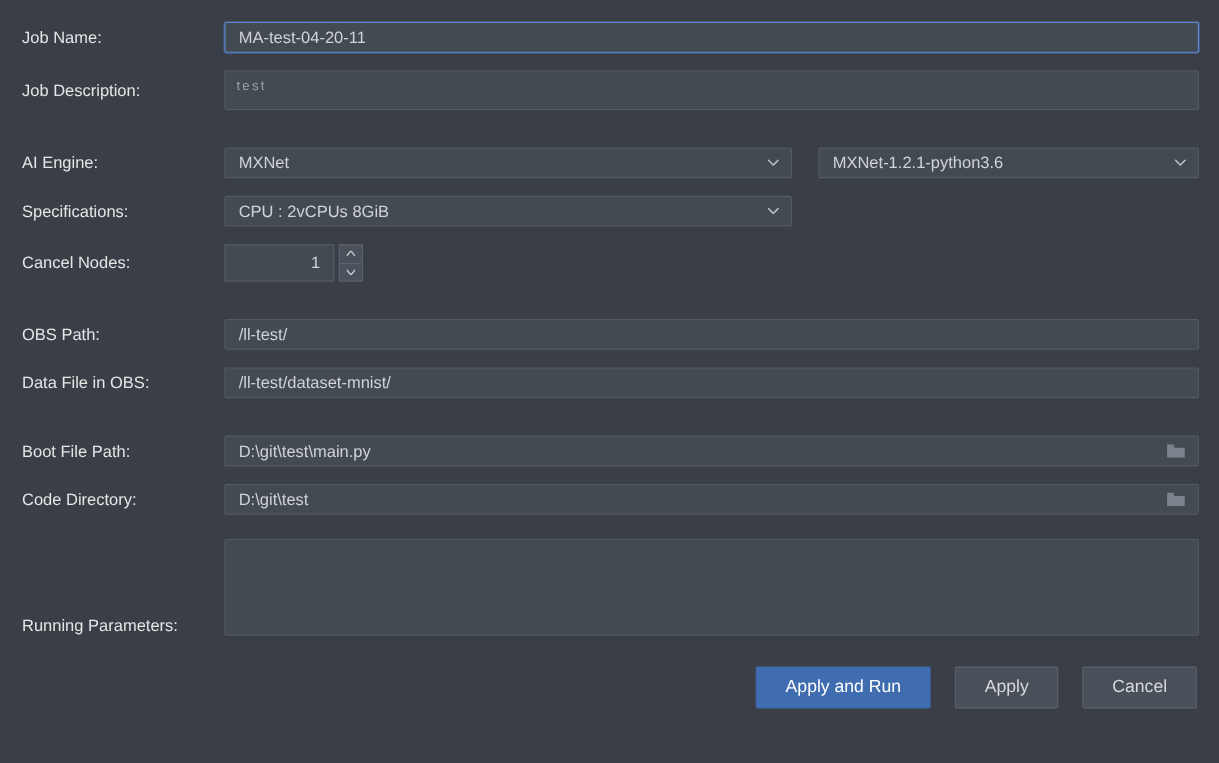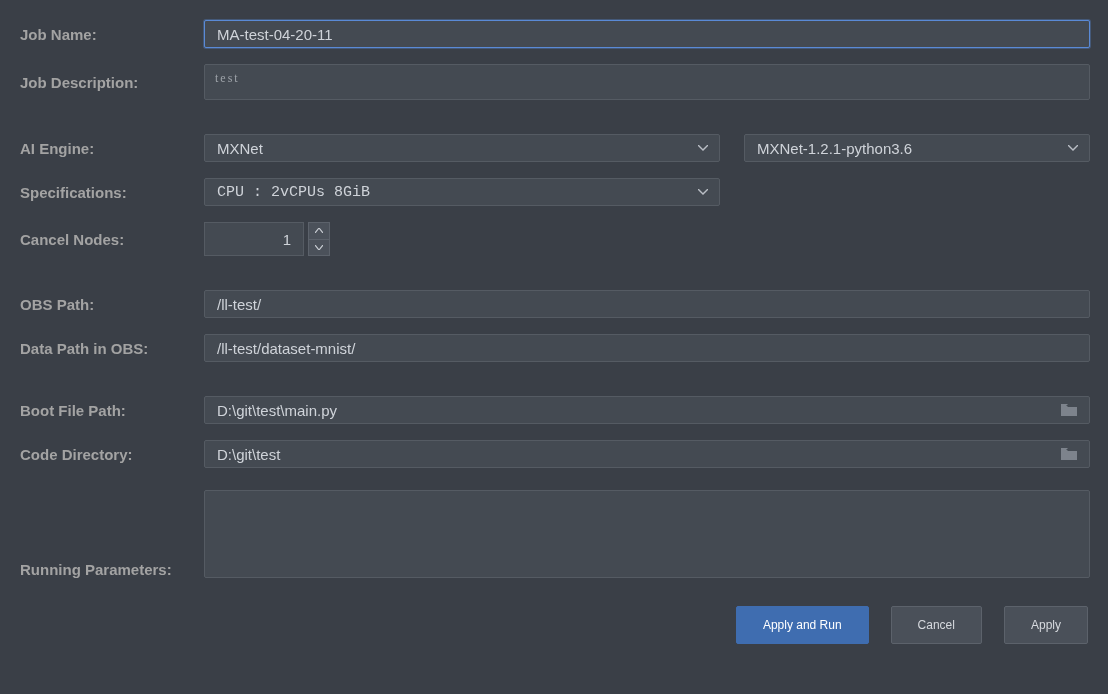--- a/index.html
+++ b/index.html
@@ -20,22 +20,22 @@
   .form-row {
     display: flex;
     align-items: center;
     margin-bottom: 16px;
   }
   .spacer-sm { height: 6px; }
   .spacer-md { height: 18px; }
   .label {
     width: 186px;
     padding-left: 2px;
-    color: #a3a3a3;
-    font-weight: 700;
+    color: #e5e5e5;
+    font-weight: 400;
   }
   .field-wrap {
     flex: 1;
     display: flex;
     gap: 24px;
   }
   .input-base {
     background: #444a52;
     border: 1px solid #555b63;
     height: 28px;
@@ -51,21 +51,21 @@
   }
   .input-full { width: 100%; }
   .textarea-short {
     background: #444a52;
     border: 1px solid #555b63;
     height: 36px;
     width: 100%;
     color: #9ea3a9;
     padding: 6px 10px;
     font-size: 12px;
-    font-family: Liberation Serif, serif;
+    font-family: Liberation Sans, sans-serif;
     letter-spacing: 2px;
     resize: none;
     border-radius: 2px;
   }
   .select-wrap {
     position: relative;
     display: flex;
     align-items: center;
     border-radius: 14px;
   }
@@ -139,21 +139,21 @@
     gap: 22px;
     margin-top: 28px;
     padding-right: 2px;
   }
   .btn {
     height: 38px;
     padding: 0 26px;
     border: 1px solid #5c626b;
     background: #4a5059;
     color: #d6d9de;
-    font-size: 12px;
+    font-size: 16px;
     font-family: inherit;
     border-radius: 2px;
     cursor: pointer;
   }
   .btn.primary {
     background: #3f6db0;
     border-color: #3f6db0;
     color: #fff;
   }
   svg { display: block; }
@@ -196,21 +196,21 @@
           </svg>
       </span>
     </div>
   </div>
 </div>
 
 <div class="form-row">
   <div class="label">Specifications:</div>
   <div class="field-wrap">
     <div class="select-wrap select-big">
-      <input class="input-base" style="width: 100%; font-family: Liberation Mono, monospace;" readonly="" value="CPU : 2vCPUs 8GiB">
+      <input class="input-base" style="width: 100%;" readonly="" value="CPU : 2vCPUs 8GiB">
       <span class="caret">
         <svg width="10" height="6" viewBox="0 0 10 6">
             <path d="M0 0 L5 5 L10 0" fill="none" stroke="currentColor" stroke-width="1.4"></path>
           </svg>
       </span>
     </div>
   </div>
 </div>
 
 <div class="form-row">
@@ -237,21 +237,21 @@
 <div class="spacer-md"></div>
 
 <div class="form-row">
   <div class="label">OBS Path:</div>
   <div class="field-wrap">
     <input class="input-base input-full" type="text" value="/ll-test/" style="">
   </div>
 </div>
 
 <div class="form-row">
-  <div class="label">Data Path in OBS:</div>
+  <div class="label">Data File in OBS:</div>
   <div class="field-wrap">
     <input class="input-base input-full" type="text" value="/ll-test/dataset-mnist/" style="">
   </div>
 </div>
 
 <div class="spacer-md"></div>
 
 <div class="form-row">
   <div class="label">Boot File Path:</div>
   <div class="field-wrap with-icon">
@@ -280,15 +280,15 @@
 
 <div class="form-row row-top-align">
   <div class="label">Running Parameters:</div>
   <div class="field-wrap">
     <textarea class="textarea-big" style=""></textarea>
   </div>
 </div>
 
 <div class="buttons-row">
   <button class="btn primary">Apply and Run</button>
+  <button class="btn">Apply</button>
   <button class="btn">Cancel</button>
-  <button class="btn">Apply</button>
 </div>
 
 </body></html>

